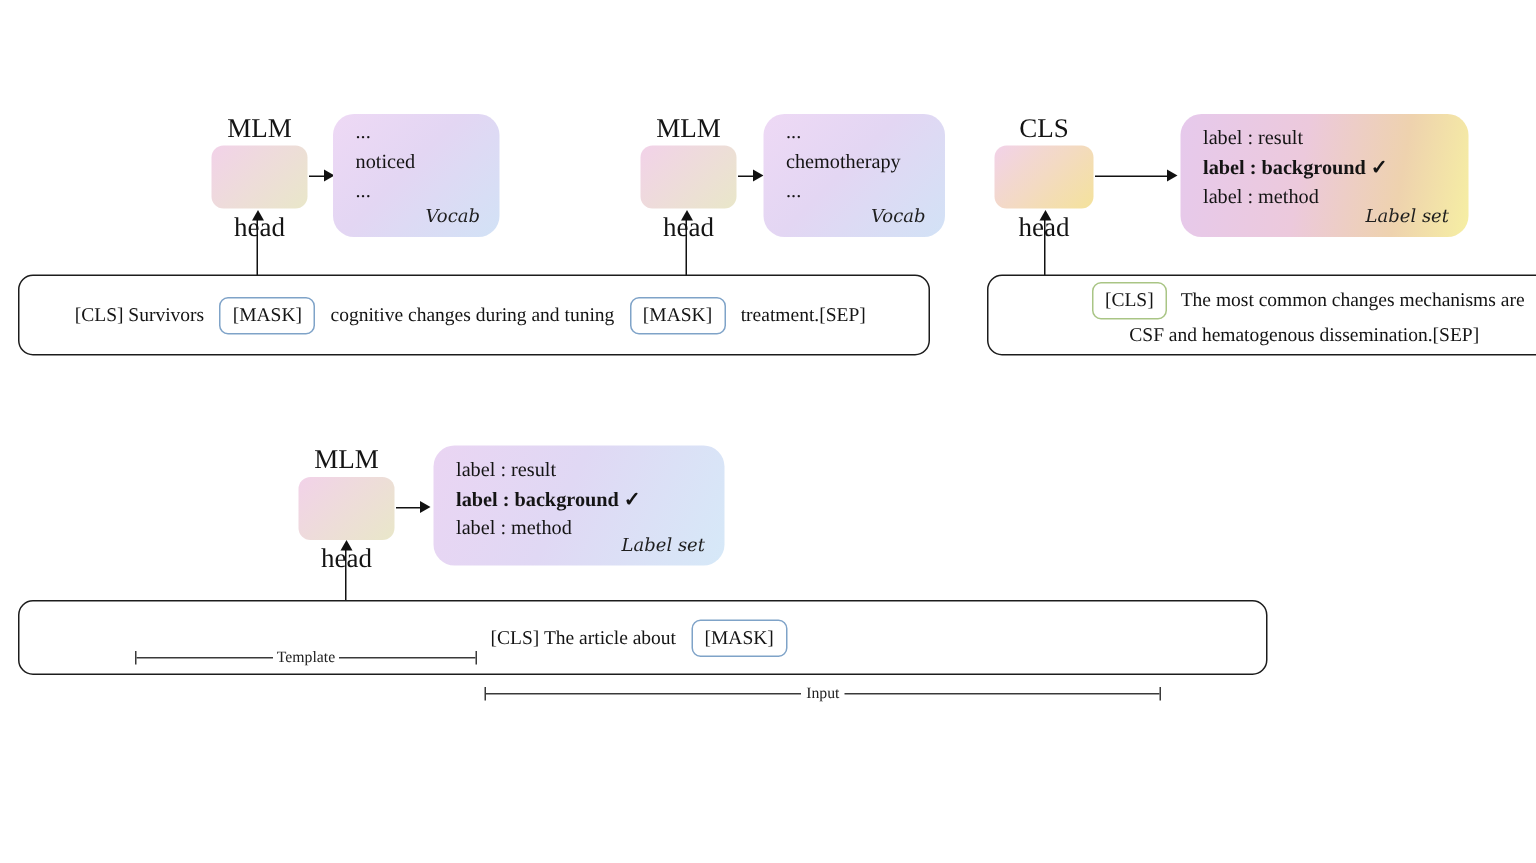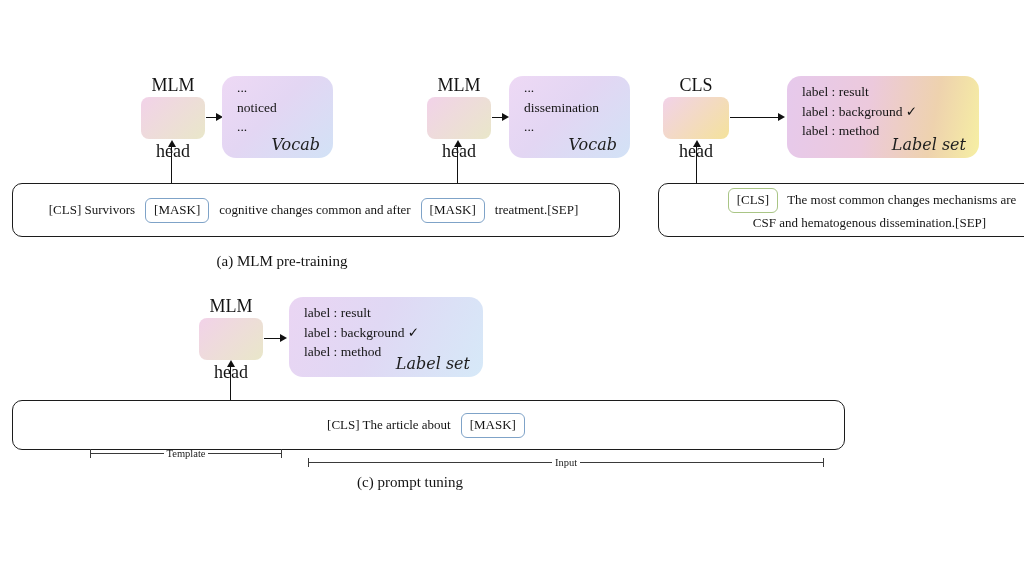--- a/index.html
+++ b/index.html
@@ -25,23 +25,23 @@
   .vocab{
     background:linear-gradient(135deg,var(--vocab-grad-1,#eed9f5) 0%,#e3d6f3 45%,var(--vocab-grad-2,#d2e2f6) 100%);
     padding-top:2px;
   }
   .labelset-b{
     background:linear-gradient(100deg,var(--labelset-b-1,#e6c9ec) 0%,#ecc9dc 42%,#eed2ae 75%,var(--labelset-b-2,#f6efa3) 100%);
   }
   .labelset-c{
     background:linear-gradient(115deg,var(--labelset-c-1,#ead5f3) 0%,#e0d8f4 45%,var(--labelset-c-2,#d6e9f8) 100%);
   }
-  .soft-box .bold{font-weight:normal;}
+  .soft-box .bold{font-weight:bold;}
   .corner-tag{
-    position:absolute;right:13px;bottom:4px;font-style:italic;font-size:16px;color:#1e1e1e;
+    position:absolute;right:13px;bottom:4px;font-style:italic;font-size:12px;color:#1e1e1e;
     font-family:"DejaVu Serif",serif;
   }
   
   .sent-box{
     position:absolute;border:1.5px solid #1c1c1c;border-radius:10px;background:#fff;
     display:flex;flex-direction:column;align-items:center;justify-content:center;
     font-size:13px;box-sizing:border-box;
   }
   .sent-line{display:flex;align-items:center;justify-content:center;white-space:nowrap;line-height:20px;}
   .tok{margin:0 5px;}
@@ -91,37 +91,36 @@
   <div class="arrow-up" style="left:168px;top:140px;"></div>
 
   <div class="head-box" style="left:427px;top:97px;width:64px;height:42px;">
     <span>MLM</span>
     <span>head</span>
   </div>
   <div class="hline" style="left:492px;top:117px;width:11px;"></div>
   <div class="arrow-right" style="left:502px;top:113px;"></div>
   <div class="soft-box vocab" style="left:509px;top:76px;width:121px;height:82px;">
     <div>...</div>
-    <div>dissemination</div>
+    <div>chemotherapy</div>
     <div>...</div>
     <div class="corner-tag">Vocab</div>
   </div>
   <div class="vline" style="left:457px;top:146px;height:47px;"></div>
   <div class="arrow-up" style="left:454px;top:140px;"></div>
 
   <div class="sent-box" style="left:12px;top:183px;width:608px;height:54px;">
     <div class="sent-line">
       <span class="tok">[CLS] Survivors</span>
       <span class="chip">[MASK]</span>
-      <span class="tok">cognitive changes common and after</span>
+      <span class="tok">cognitive changes during and tuning</span>
       <span class="chip">[MASK]</span>
       <span class="tok">treatment.[SEP]</span>
     </div>
   </div>
-  <div class="caption" style="left:12px;top:253px;width:540px;">(a) MLM pre-training</div>
 
   <div class="head-box cls" style="left:663px;top:97px;width:66px;height:42px;">
     <span>CLS</span>
     <span>head</span>
   </div>
   <div class="hline" style="left:730px;top:117px;width:49px;"></div>
   <div class="arrow-right" style="left:778px;top:113px;"></div>
   <div class="soft-box labelset-b" style="left:787px;top:76px;width:192px;height:82px;">
     <div>label : result</div>
     <div class="bold">label : background ✓</div>
@@ -156,30 +155,29 @@
   <div class="vline" style="left:230px;top:366px;height:45px;"></div>
   <div class="arrow-up" style="left:227px;top:360px;"></div>
 
   <div class="sent-box" style="left:12px;top:400px;width:833px;height:50px;">
     <div class="sent-line">
       <span class="tok">[CLS] The article about</span>
       <span class="chip">[MASK]</span>
     </div>
   </div>
 
-  <div class="bracket" style="left:90px;top:447px;width:192px;">
+  <div class="bracket" style="left:90px;top:432px;width:228px;">
     <div class="tick"></div>
     <div class="bline"></div>
     <div class="blabel">Template</div>
     <div class="bline"></div>
     <div class="tick"></div>
   </div>
-  <div class="bracket" style="left:308px;top:456px;width:516px;align-items:center;">
+  <div class="bracket" style="left:323px;top:456px;width:451px;align-items:center;">
     <div class="tick"></div>
     <div class="bline"></div>
     <div class="blabel">Input</div>
     <div class="bline"></div>
     <div class="tick"></div>
   </div>
 
-  <div class="caption" style="left:150px;top:474px;width:520px;">(c) prompt tuning</div>
 
 </div>
 
 </body></html>

